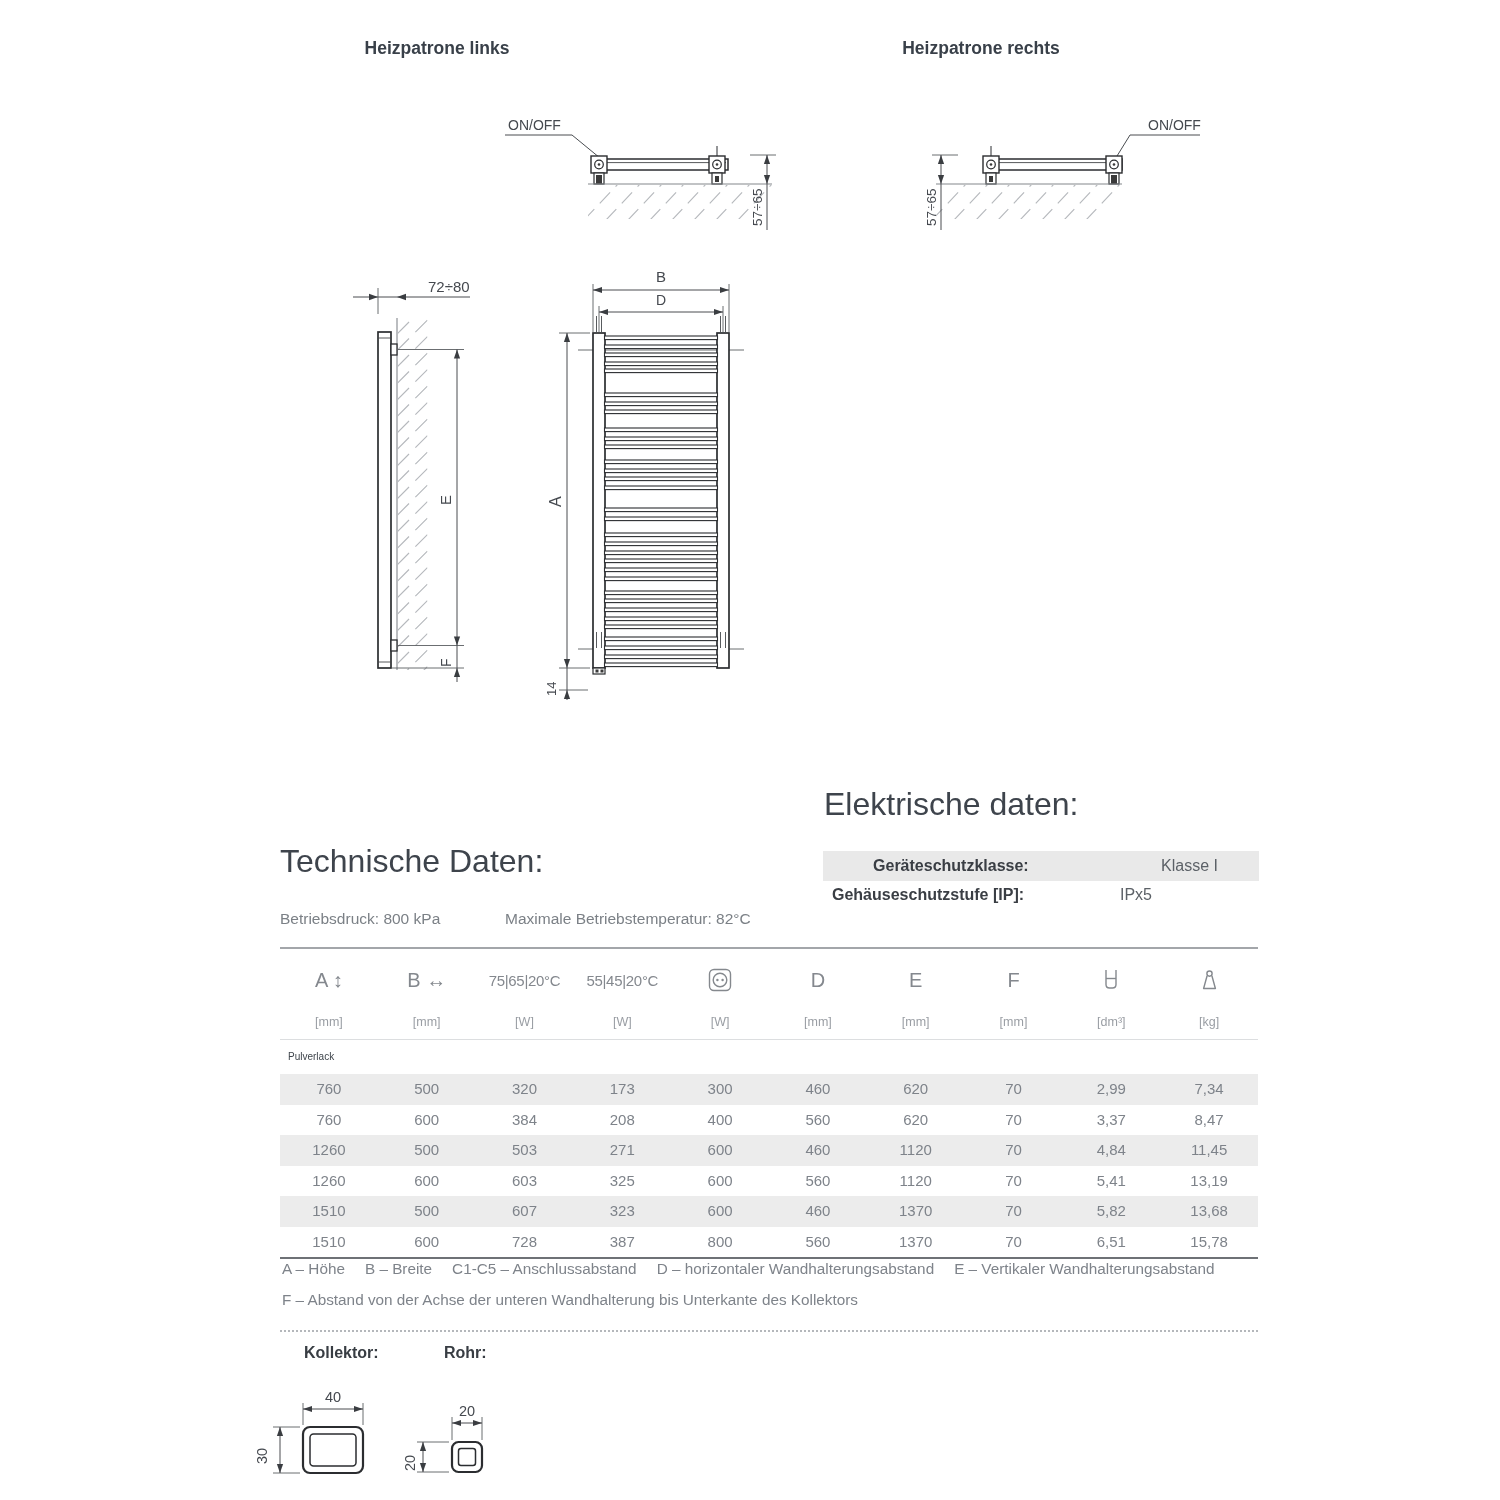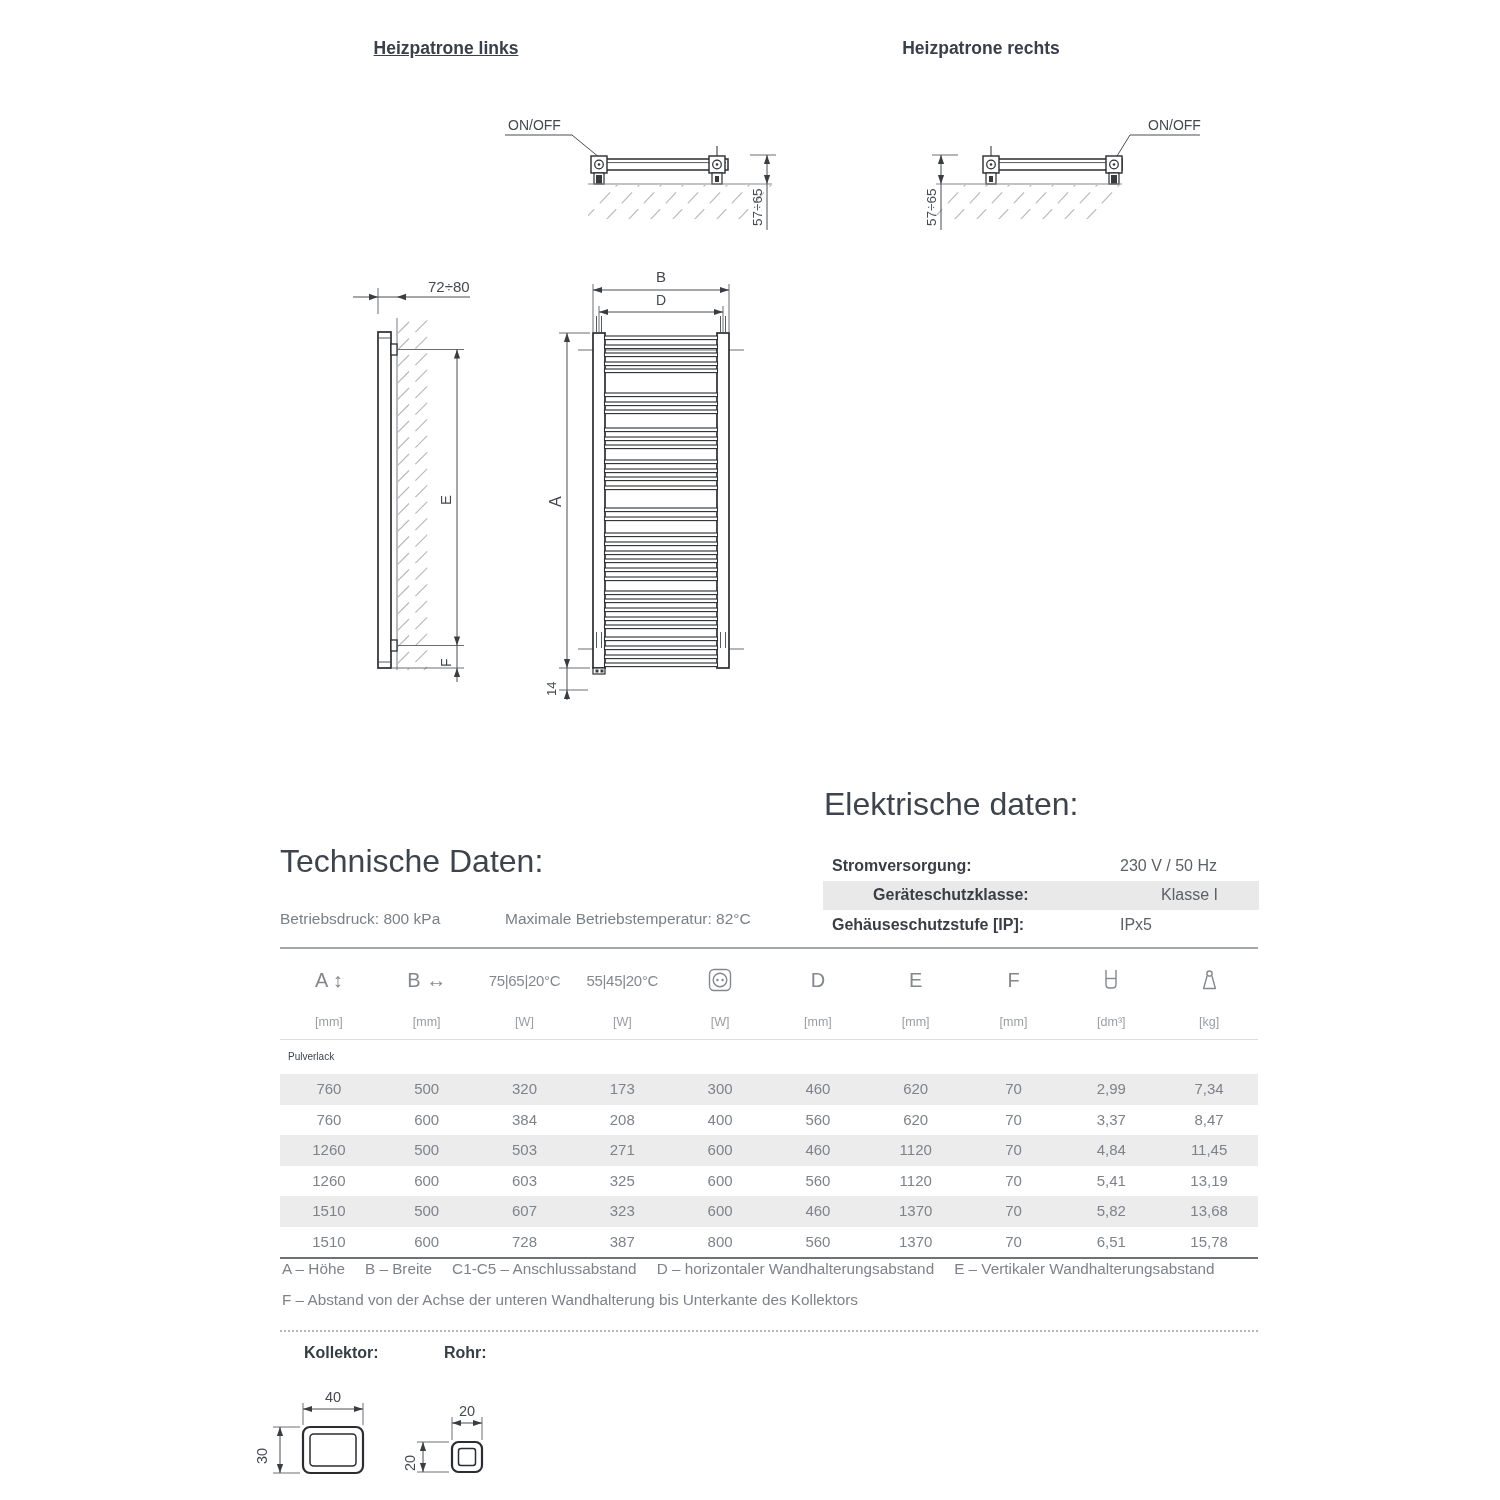--- a/index.html
+++ b/index.html
@@ -40,21 +40,21 @@
   .hatch{stroke:#b6b9bd;stroke-width:1.15;fill:none;}
   .wall{stroke:#83878c;stroke-width:1.1;fill:none;}
   .dark{fill:#3a3a3a;stroke:none;}
   .icon{stroke:#85898e;fill:none;stroke-width:1.4;}
 </style>
 </head>
 <body>
 
 <div class="canvas">
 
-  <div class="dtitle" style="left:326px;text-decoration:underline;">Heizpatrone links</div>
+  <div class="dtitle" style="left:317px;">Heizpatrone links</div>
   <div class="dtitle" style="left:861px;">Heizpatrone rechts</div>
 
   <svg class="abs" style="left:488px;top:108px;" width="300" height="125" viewBox="0 0 300 125">
     <text x="20" y="22" font-size="14">ON/OFF</text>
     <polyline class="dim" points="17,27 84,27 112,50"></polyline>
     <rect class="objf" x="105" y="51" width="135" height="11" stroke-width="1.5"></rect>
     <line class="obj" x1="107" y1="54.6" x2="238" y2="54.6" stroke-width="0.8"></line>
     <rect class="objf" x="103" y="48" width="16" height="17" stroke-width="1.4"></rect>
     <circle class="obj" cx="111" cy="56.5" r="4.3" stroke-width="1.2"></circle>
     <circle class="dark" cx="111" cy="56.5" r="1.3"></circle>
@@ -251,24 +251,20 @@
     <polygon class="arr" points="27,422 23.9,431 30.1,431"></polygon>
     <text transform="translate(16,428) rotate(-90)" font-size="13">14</text>
   </svg>
 
   <div class="h1" style="left:824px;top:786px;">Elektrische daten:</div>
   <div class="h1" style="left:280px;top:843px;">Technische Daten:</div>
   <div class="sub" style="left:280px;">Betriebsdruck: 800 kPa</div>
   <div class="sub" style="left:505px;text-align:center;">Maximale Betriebstemperatur: 82°C</div>
 
   <div class="etable">
-    <div class="erow">
-      <span class="elabel">Stromversorgung:</span>
-      <span class="evalue">230 V / 50 Hz</span>
-    </div>
     <div class="erow stripe">
       <span class="elabel">Geräteschutzklasse:</span>
       <span class="evalue">Klasse I</span>
     </div>
     <div class="erow">
       <span class="elabel">Gehäuseschutzstufe [IP]:</span>
       <span class="evalue">IPx5</span>
     </div>
   </div>
 

